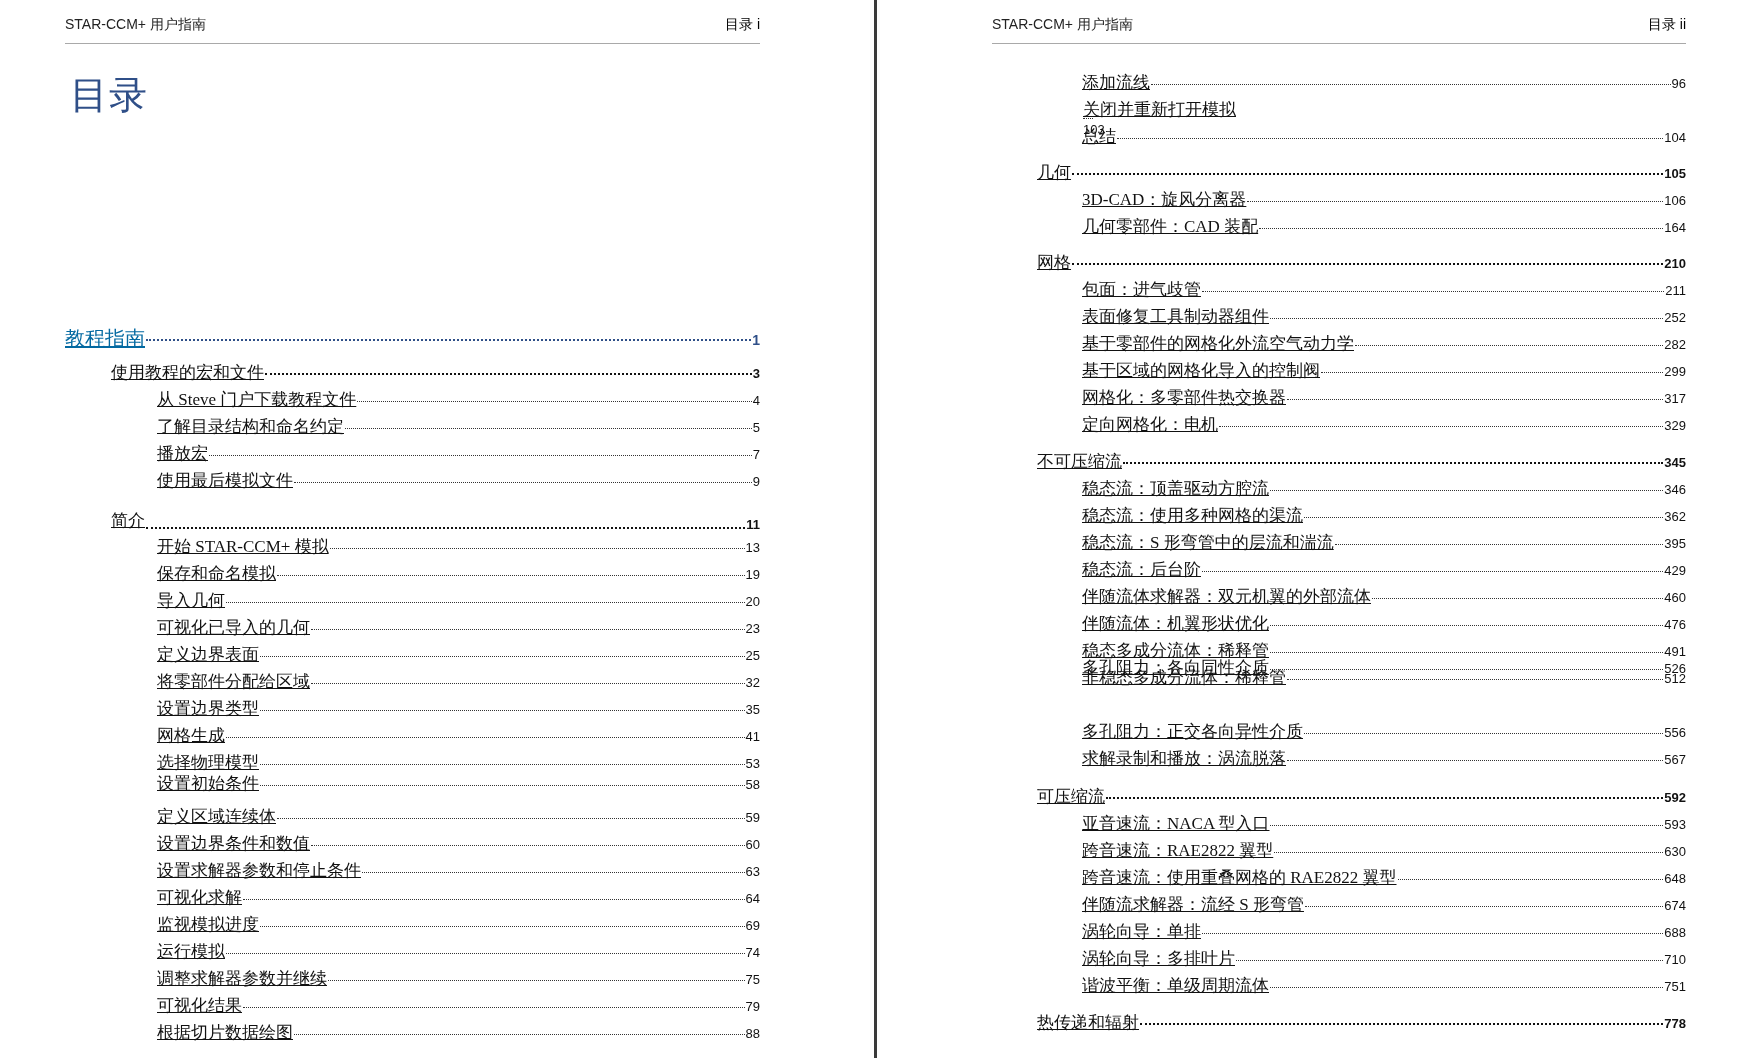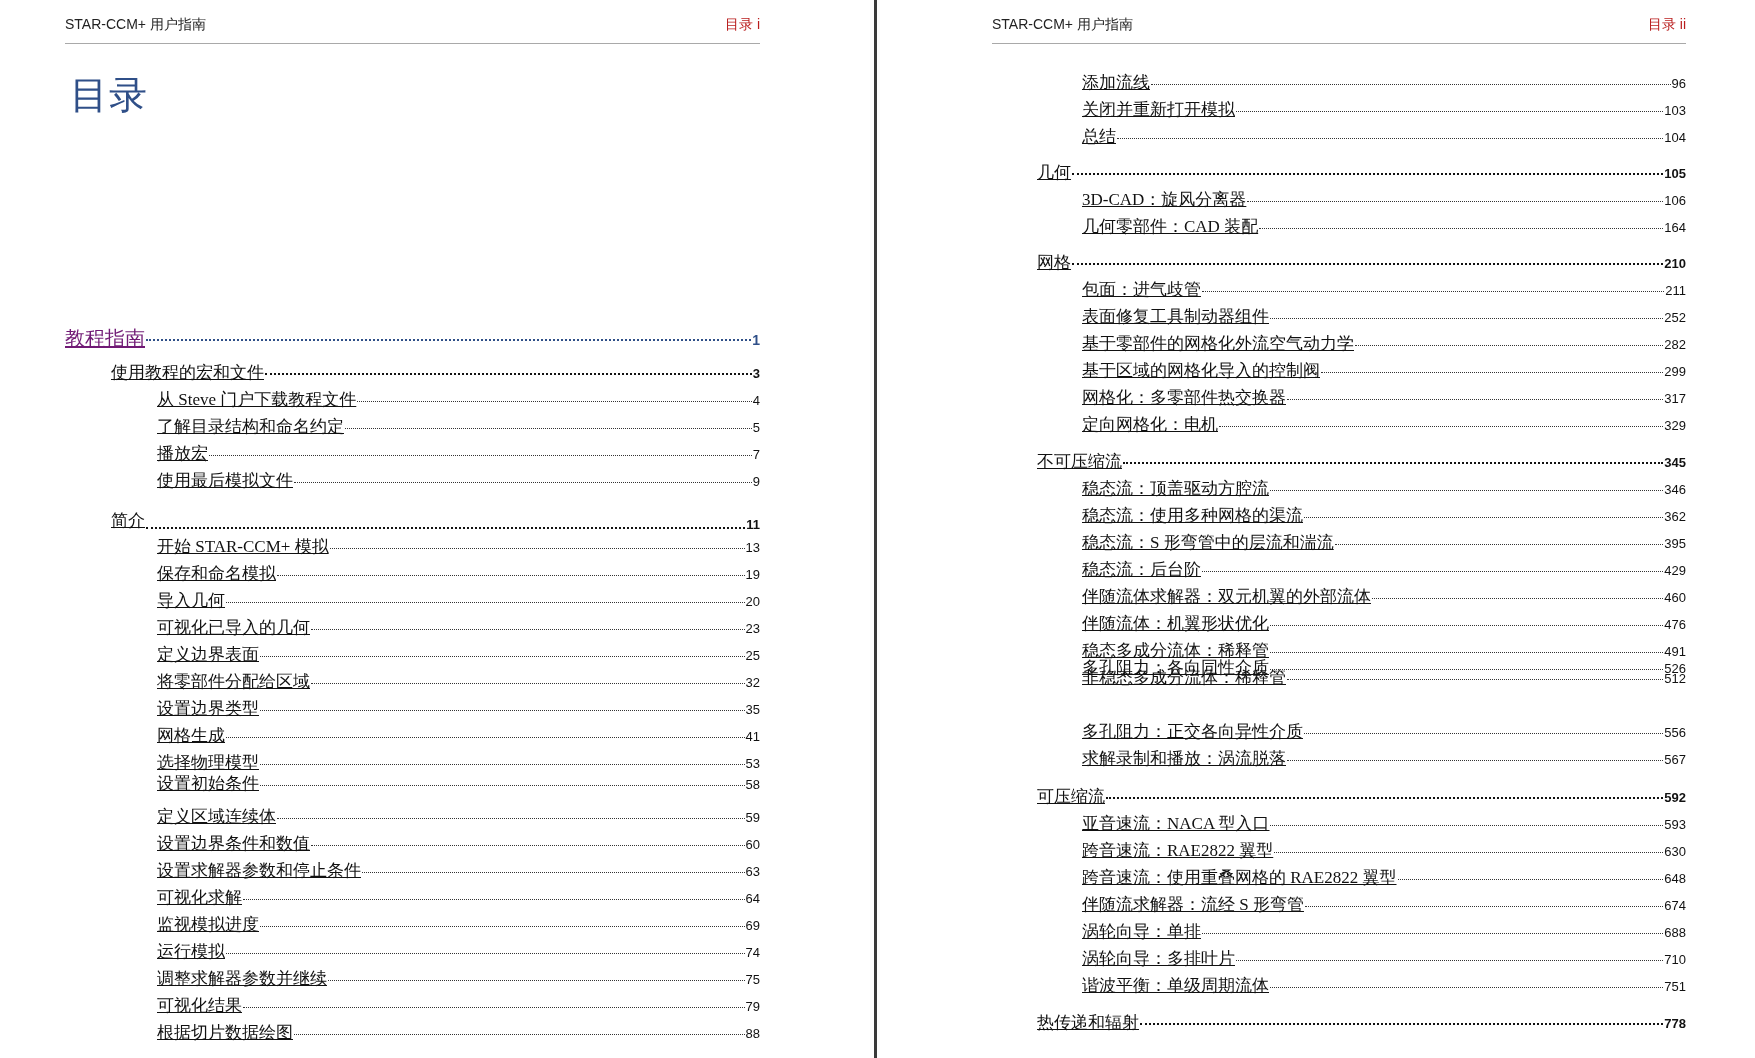--- a/index.html
+++ b/index.html
@@ -12,21 +12,21 @@
   #page-left { left:0; width:874px; }
   #page-right { left:877px; width:878px; }
   .divider { position:absolute; left:874px; top:0; width:3px; height:1058px; background:#3a3a3a; }
 
   .running-header {
     position:absolute; top:14px; height:22px;
     font-family: "Liberation Sans", "DejaVu Sans", sans-serif;
     font-size:14px; color:#222;
   }
   .running-header .hl { position:absolute; left:0; top:2px; white-space:nowrap; }
-  .running-header .hr { position:absolute; right:0; top:2px; white-space:nowrap; color:#b91c1c; }
+  .running-header .hr { position:absolute; right:0; top:2px; white-space:nowrap; color:#000000; }
   .header-rule { position:absolute; top:43px; height:1px; background:#a9a9a9; }
 
   .toc-title {
     position:absolute; left:70px; top:70px;
     font-family: "DejaVu Sans", "Liberation Sans", sans-serif;
     font-size:38px; color:#2f4f88; letter-spacing:1px;
   }
 
   .toc-entry {
     position:absolute; display:flex; align-items:baseline; height:24px;
@@ -34,21 +34,21 @@
   }
   .toc-entry .label { flex:0 0 auto;text-decoration:underline; }
   .toc-entry .leader {
     flex:1 1 auto; margin:0 1px; height:1px;
     border-bottom:1px dotted #333; transform:translateY(-3px); min-width:10px;
   }
   .toc-entry .page-num {
     flex:0 0 auto; font-family: "Liberation Sans", "DejaVu Sans", sans-serif;
     font-size:13px;
   }
-  .lvl1-blue .label { font-family: "DejaVu Sans", sans-serif; font-size:20px; color:#701a75; }
+  .lvl1-blue .label { font-family: "DejaVu Sans", sans-serif; font-size:20px; color:#0369a1; }
   .lvl1-blue .leader { border-bottom:2px dotted #2f4f88; transform:translateY(-4px); }
   .lvl1-blue .page-num { color:#2f4f88; font-weight:bold; font-size:14px; }
   .lvl2 .label { font-size:17px; }
   .lvl2 .leader { border-bottom:2px dotted #111; }
   .lvl2 .page-num { font-weight:bold; }
   .lvl3 .label { font-size:17px; }
 </style>
 </head>
 <body>
 
@@ -200,21 +200,21 @@
     <span class="hl">STAR-CCM+ 用户指南</span>
     <span class="hr">目录  ii</span>
   </div>
   <div class="header-rule" style="left:115px; width:694px;"></div>
   <div id="right-entries">
       <div class="toc-entry lvl3" style="left: 205px; width: 604px; top: 71px;">
         <span class="label">添加流线</span>
         <span class="leader"></span>
         <span class="page-num">96</span>
       </div>
-      <div class="toc-entry lvl3" style="left: 205px; width: 604px; top: 98px;">
+      <div class="toc-entry lvl3" style="left: 205px; width: 604px; top: 98px; flex-direction: column;">
         <span class="label">关闭并重新打开模拟</span>
         <span class="leader"></span>
         <span class="page-num">103</span>
       </div>
       <div class="toc-entry lvl3" style="left: 205px; width: 604px; top: 125px;">
         <span class="label">总结</span>
         <span class="leader"></span>
         <span class="page-num">104</span>
       </div>
       <div class="toc-entry lvl2" style="left: 160px; width: 649px; top: 161px;">

